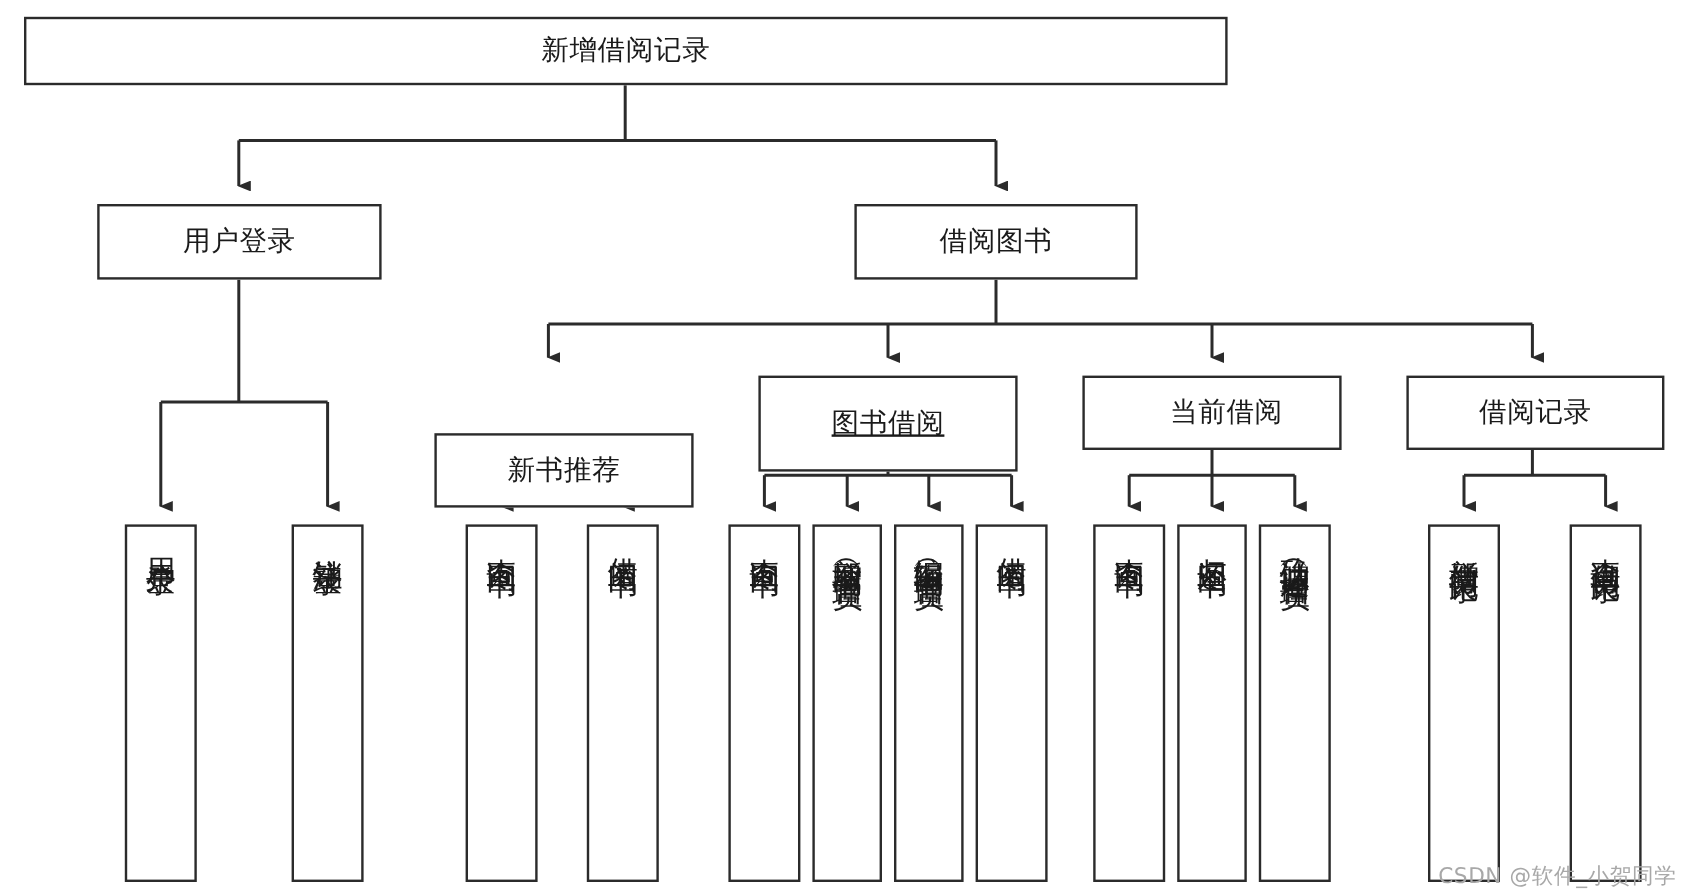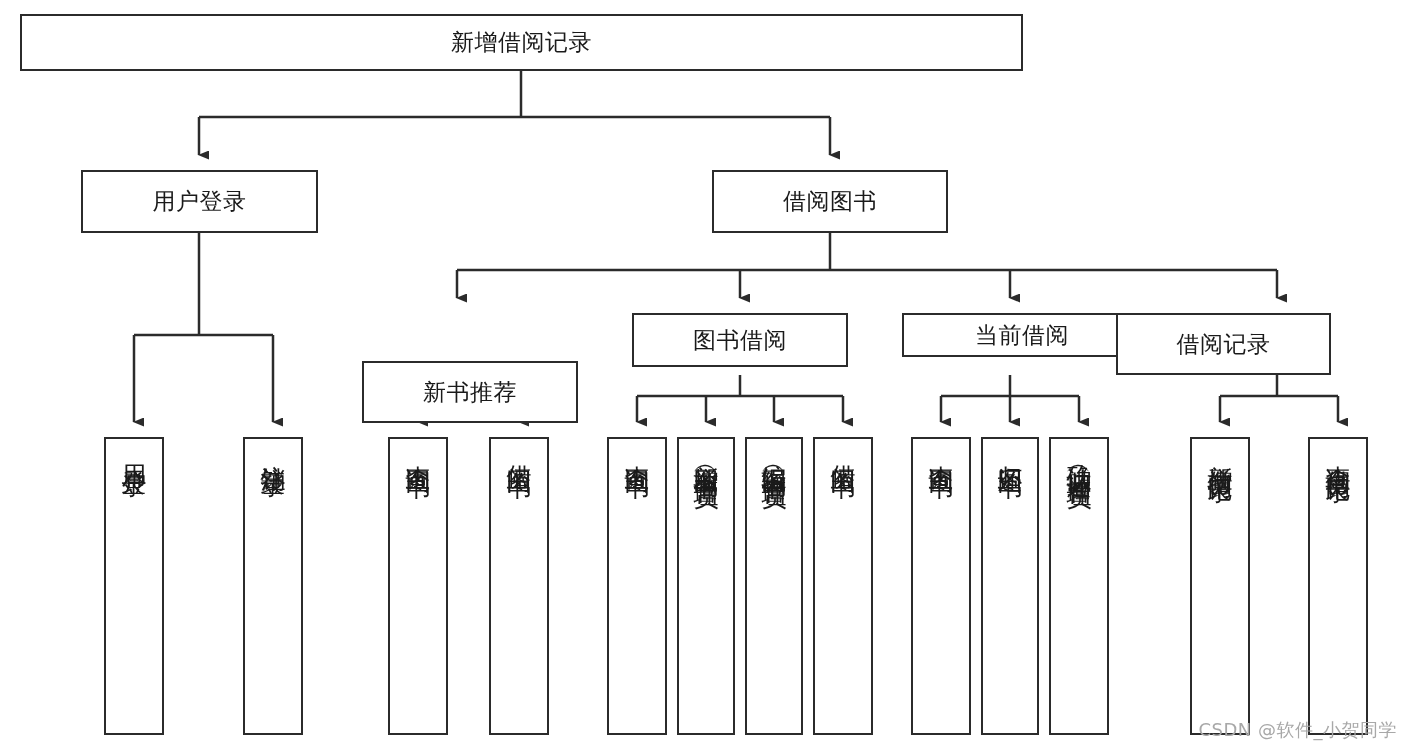--- a/index.html
+++ b/index.html
@@ -136,29 +136,29 @@
   </div>
 
   <div class="node horiz" style="left:712px; top:170px; width:236px; height:63px;">
     <span class="lbl">借阅图书</span>
   </div>
 
   <div class="node horiz" style="left:362px; top:313px; width:216px; height:62px;margin-top:48px;">
     <span class="lbl">新书推荐</span>
   </div>
 
-  <div class="node horiz" style="left:632px; top:313px; width:216px; height:54px;">
+  <div class="node horiz" style="left:632px; top:313px; width:216px; height:80px;text-decoration:underline;">
     <span class="lbl">图书借阅</span>
   </div>
 
-  <div class="node horiz" style="left:902px; top:313px; width:216px; height:44px;padding-left:24px;">
+  <div class="node horiz" style="left:902px; top:313px; width:216px; height:62px;padding-left:24px;">
     <span class="lbl">当前借阅</span>
   </div>
 
-  <div class="node horiz" style="left:1116px; top:313px; width:215px; height:62px;">
+  <div class="node horiz" style="left:1172px; top:313px; width:215px; height:62px;">
     <span class="lbl">借阅记录</span>
   </div>
 
   <div class="node vert" style="left:104px; top:437px; width:60px; height:298px;">
     <span class="lbl">用户登录</span>
   </div>
 
   <div class="node vert" style="left:243px; top:437px; width:60px; height:298px;">
     <span class="lbl">注销登录</span>
   </div>

